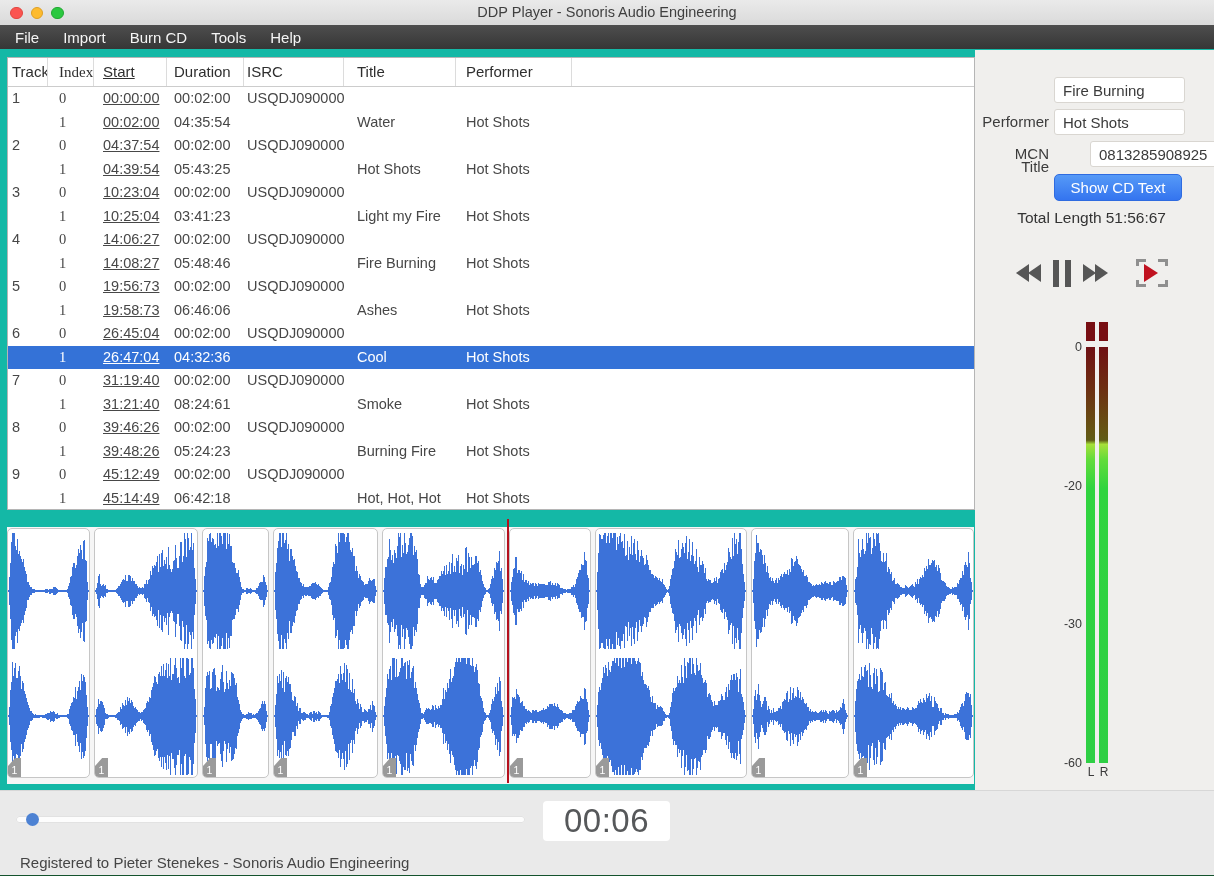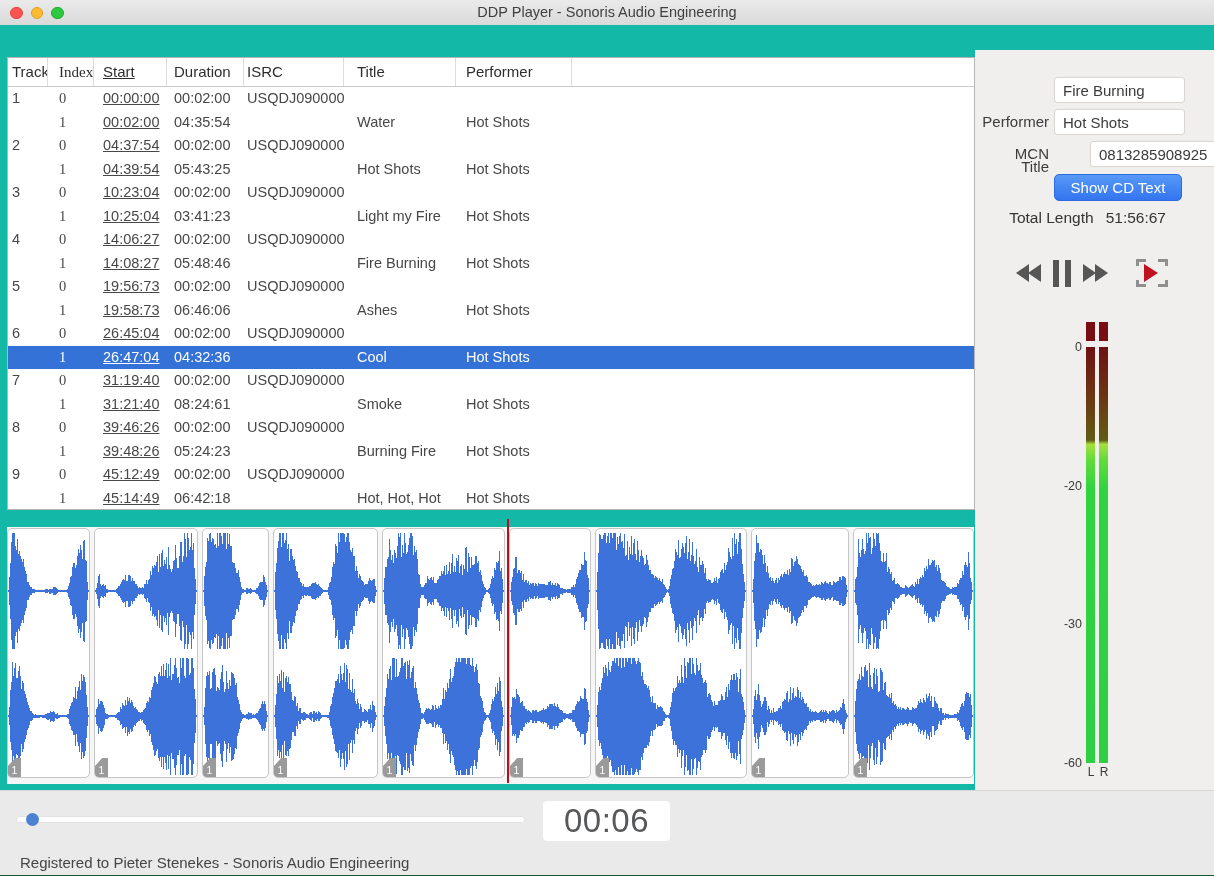--- a/index.html
+++ b/index.html
@@ -49,21 +49,21 @@
   .fieldrow { position:absolute; height:26px; }
   .flabel { position:absolute; left:960px; width:89px; text-align:right; font-size:15px;
             color:#3b3b3b; line-height:26px; }
   .fbox { position:absolute; left:1054px; width:131px; height:26px; background:#ffffff;
           border:1px solid #d9d6d1; border-radius:3px; font-size:15px; color:#3b3b3b;
           padding-left:8px; font-family:"Liberation Sans",sans-serif; }
   .cdtext-btn { position:absolute; left:1054px; top:174px; width:128px; height:27px;
                 background:linear-gradient(#569af7,#3474ef); border:1px solid #2f6be0;
                 border-radius:5px; color:#ffffff; font-size:15px; text-align:center;
                 line-height:25px; cursor:default; }
-  .totalrow { position:absolute; right:48px; top:209px; display:flex; gap:12px;
+  .totalrow { position:absolute; right:48px; top:209px; display:flex; gap:4px;
               font-size:15.5px; color:#333333; }
 
   
   .transport { position:absolute; left:1016px; top:257px; height:32px; display:flex;
                gap:12px; align-items:center; }
   .tbtn { position:relative; display:flex; align-items:center; }
   .tri-l { width:0; height:0; border-right:13px solid #565656;
            border-top:9px solid transparent; border-bottom:9px solid transparent; }
   .tri-l + .tri-l { margin-left:-1px; }
   .tri-r { width:0; height:0; border-left:13px solid #565656;
@@ -124,20 +124,27 @@
 
   <div class="titlebar">
     <div class="lights">
       <div class="light red"></div>
       <div class="light yellow"></div>
       <div class="light green"></div>
     </div>
     <div class="title">DDP Player - Sonoris Audio Engineering</div>
   </div>
 
+  <div class="menubar" id="menubar">
+      <span class="mitem">File</span>
+      <span class="mitem">Import</span>
+      <span class="mitem">Burn CD</span>
+      <span class="mitem">Tools</span>
+      <span class="mitem">Help</span>
+    </div>
 
   <div class="tablewrap">
     <div class="trow thead" id="thead">
         <div class="th">Track</div>
         <div class="th">Index</div>
         <div class="th">Start</div>
         <div class="th">Duration</div>
         <div class="th">ISRC</div>
         <div class="th">Title</div>
         <div class="th">Performer</div>

